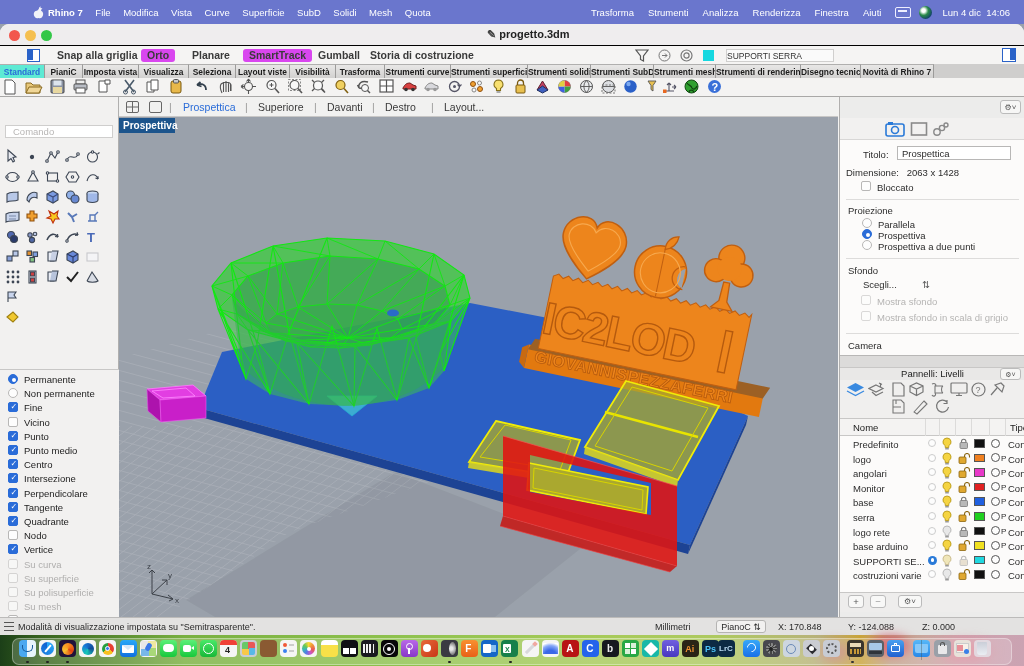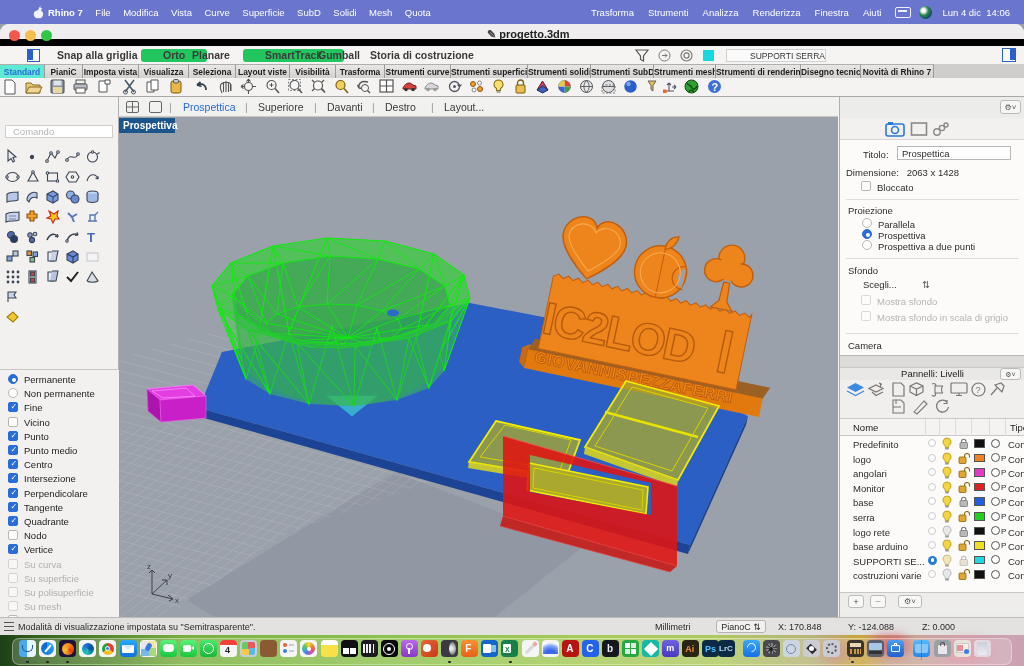--- a/index.html
+++ b/index.html
@@ -2,25 +2,25 @@
 <html><head><meta charset="utf-8">
 <style>
 *{margin:0;padding:0;box-sizing:border-box;font-family:"Liberation Sans",sans-serif;}
 html,body{width:1024px;height:666px;overflow:hidden;background:#9aa1ab;}
 .abs{position:absolute;}
 #page{position:relative;width:1024px;height:666px;}
 .menubar{left:0;top:0;width:1024px;height:24px;background:#6a76cd;color:#fff;font-size:9.5px;display:flex;align-items:center;}
 .menubar .it{margin-right:14px;white-space:nowrap;}
 .menubar .lm{margin-right:12.5px;}
 .win{left:0;top:24px;width:1024px;height:611px;background:#f4f3f2;border-radius:9px 9px 0 0;}
-.titlebar{left:0;top:0;width:1024px;height:22px;background:#efedee;border-radius:9px 9px 0 0;border-bottom:7px solid #000000;}
+.titlebar{left:0;top:0;width:1024px;height:22px;background:#efedee;border-radius:9px 9px 0 0;border-bottom:1px solid #000000;}
 .tl{width:11px;height:11px;border-radius:50%;top:6px;}
 .toolbar2{left:0;top:22px;width:1024px;height:18px;background:#f5f4f3;font-size:10.5px;color:#333;}
 .tb2it{top:3px;height:13px;line-height:13px;font-weight:bold;color:#3a3a3a;}
-.tbtn{background:#22c55e;border-radius:3px;padding:0 22px;}
+.tbtn{background:#d946ef;border-radius:3px;padding:0 6px;}
 .tabs{left:0;top:40px;width:1024px;height:14px;background:#cfcecd;display:flex;}
 .tab{height:14px;border-right:1px solid #9c9b9a;border-top:1px solid #b0afae;background:linear-gradient(#e8e7e6,#d2d1d0);color:#1c1c1c;font-size:8.4px;font-weight:bold;text-align:center;line-height:14px;white-space:nowrap;overflow:hidden;}
 .tab.act{background:#5eead4;color:#2a6cd8;}
 .iconrow{left:0;top:54px;width:1024px;height:19px;background:#f4f3f2;border-bottom:1px solid #a9a8a7;}
 .lcol{left:0;top:73px;width:119px;height:520px;background:#f2f1f0;border-right:1px solid #b0afae;}
 .cmd{left:5px;top:28px;width:108px;height:13px;background:#fff;border:1px solid #cfcecd;color:#b8b6b5;font-size:9.5px;line-height:12px;padding-left:7px;}
 .vtabs{left:119px;top:73px;width:719px;height:20px;background:#f1f1f0;font-size:10.5px;color:#3a3a3a;border-bottom:1px solid #c8c7c6;}
 .vt{top:4px;}
 .rpanel{left:839px;top:73px;width:185px;height:520px;background:#ececeb;border-left:1px solid #b0afae;font-size:9.5px;color:#2c2c2c;}
 .statusbar{left:0;top:617px;width:1024px;height:18px;background:#e3e2e1;border-top:1px solid #bcbbba;font-size:9px;color:#2a2a2a;}
@@ -86,21 +86,21 @@
         </svg>
 <svg class="abs" style="left:658px;top:3px" width="14" height="13">
           <circle cx="6.5" cy="6.5" r="5.5" fill="none" stroke="#777" stroke-width="1"></circle>
           <path d="M4 6.5 h5 M7 4.5 l2 2 -2 2" stroke="#777" stroke-width="1" fill="none"></path>
         </svg>
 <svg class="abs" style="left:680px;top:3px" width="14" height="13">
           <circle cx="6.5" cy="6.5" r="5.5" fill="none" stroke="#777" stroke-width="1.2"></circle>
           <circle cx="6.5" cy="6.5" r="2.6" fill="none" stroke="#777" stroke-width="1.2"></circle>
         </svg>
 <div class="abs" style="left:703px;top:4px;width:11px;height:11px;background:#16d8e0"></div>
-<div class="abs" style="left:726px;top:2.5px;width:100px;height:13px;border:1px solid #d0cfce;background:#fafafa;font-size:8.5px;text-align:right;line-height:12px;color:#333">SUPPORTI SERRA</div>
+<div class="abs" style="left:726px;top:2.5px;width:108px;height:13px;border:1px solid #d0cfce;background:#fafafa;font-size:8.5px;text-align:left;line-height:12px;color:#333">SUPPORTI SERRA</div>
 <div class="abs" style="left:1002px;top:2px;width:14px;height:14px;border:1.5px solid #2a62c8;background:#fff">
           <div style="float:right;width:5px;height:11px;background:#2a62c8"></div>
         </div>
 </div>
 <div class="abs tabs">
         <div class="tab act" style="width:45px">Standard</div>
         <div class="tab" style="width:38px">PianiC</div>
         <div class="tab" style="width:56px">Imposta vista</div>
         <div class="tab" style="width:50px">Visualizza</div>
         <div class="tab" style="width:47px">Seleziona</div>

